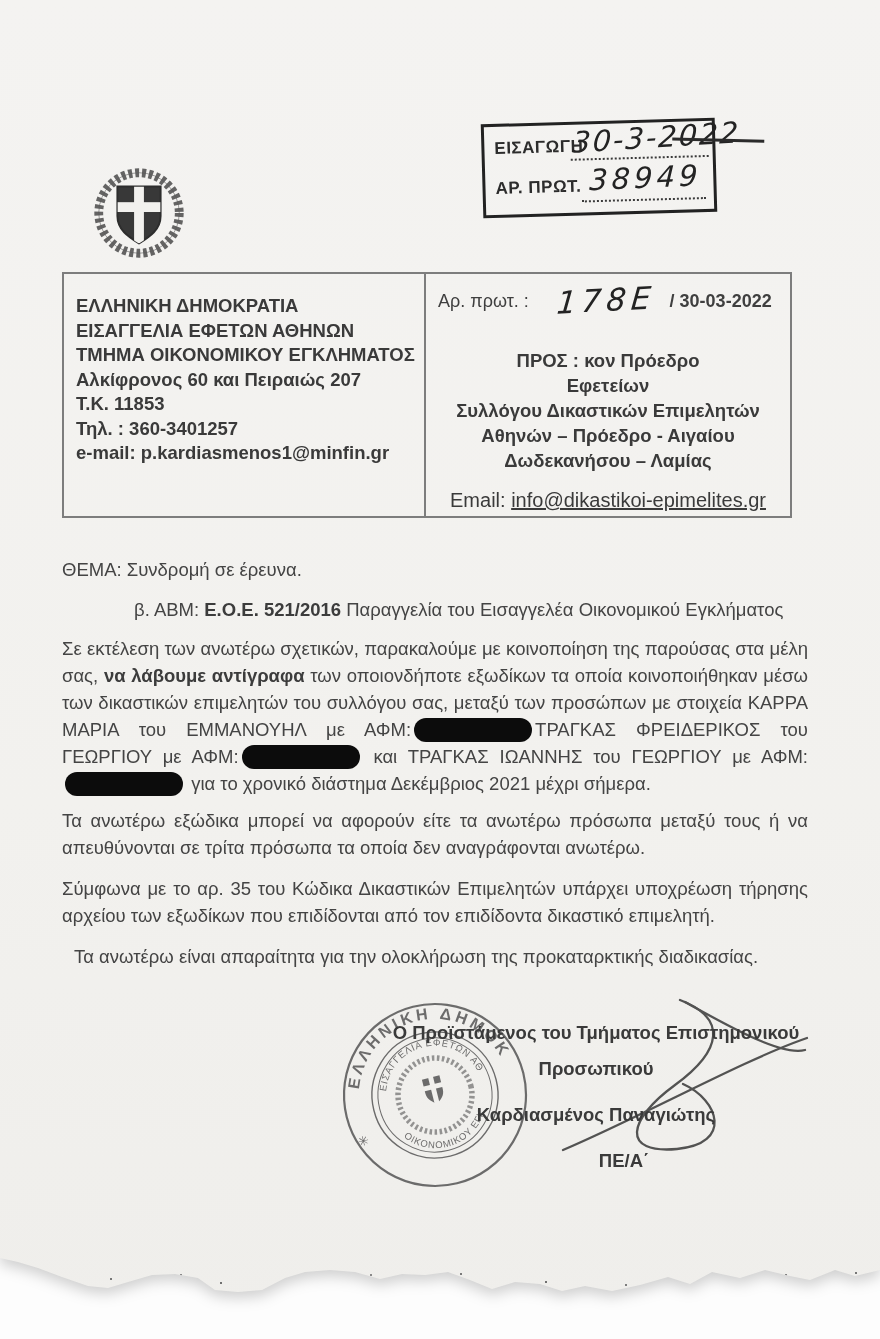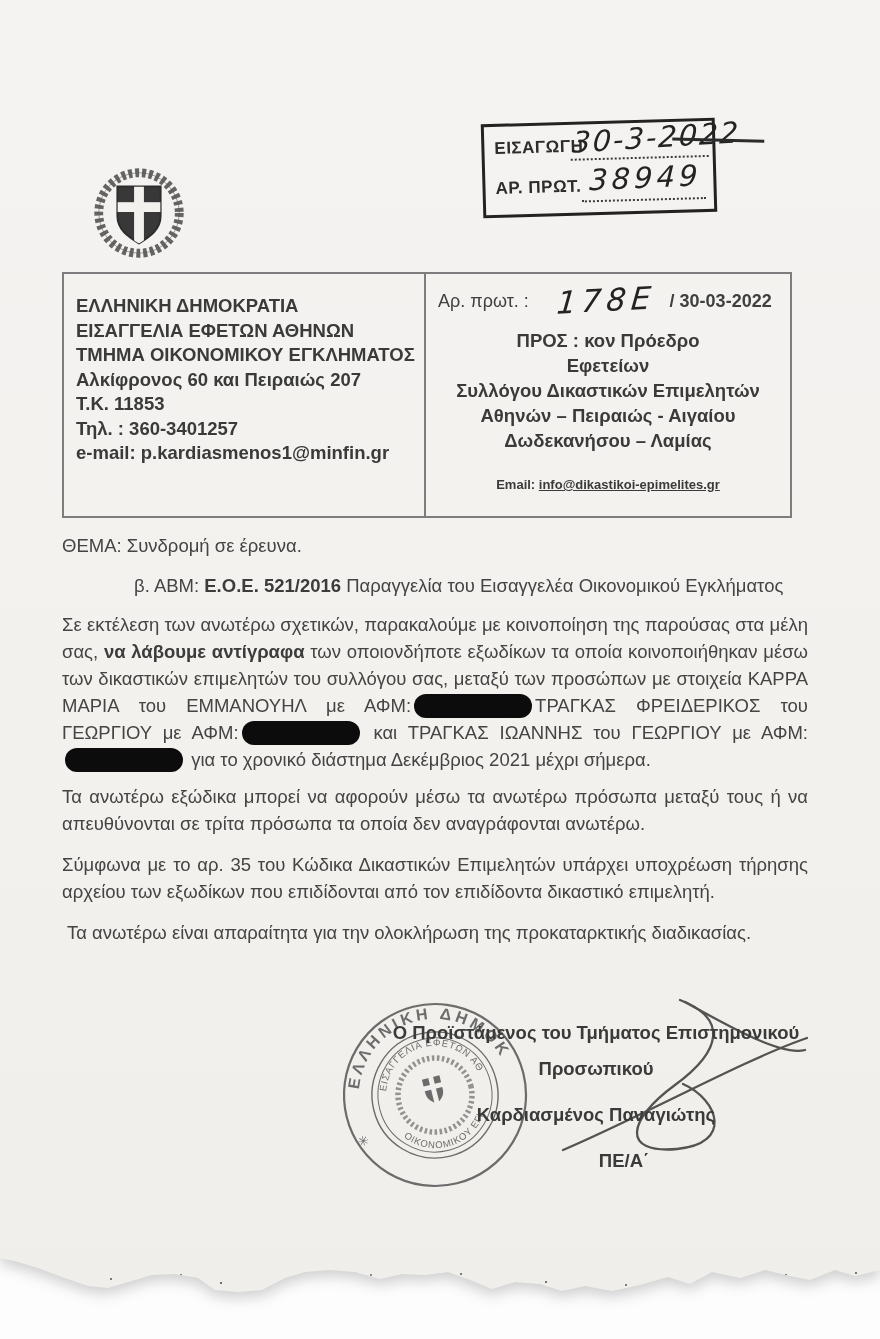--- a/index.html
+++ b/index.html
@@ -35,27 +35,27 @@
   .hdr{position:absolute;left:62px;top:272px;width:730px;height:246px;display:flex;
     border:2px solid #7d7d7d;box-sizing:border-box;}
   .hdr .cl{width:360px;box-sizing:border-box;padding:20px 8px 0 12px;}
   .hdr .cl div{font-weight:bold;font-size:18.5px;line-height:24.5px;color:#3a3a3a;white-space:nowrap;}
   .hdr .cr{flex:1;border-left:2px solid #7d7d7d;box-sizing:border-box;position:relative;
     text-align:center;padding-top:6px;}
   .prot{position:absolute;left:12px;top:8px;font-size:18px;color:#3f3f3f;white-space:nowrap;text-align:left;}
   .prot .hn{display:inline-block;font-size:31px;letter-spacing:5px;transform:rotate(-3deg) skewX(-8deg);
     margin:0 14px 0 28px;vertical-align:-4px;}
   .prot .pd{font-weight:600;}
-  .to{margin-top:48px;font-weight:bold;font-size:18.5px;line-height:25px;color:#3a3a3a;}
-  .eml{margin-top:24px;font-weight:bold;font-size:13px;color:#3a3a3a;}
+  .to{margin-top:68px;font-weight:bold;font-size:18.5px;line-height:25px;color:#3a3a3a;}
+  .eml{margin-top:16px;font-weight:normal;font-size:20px;color:#3a3a3a;}
   .eml .u{text-decoration:underline;}
 
   
-  .bodytxt{position:absolute;left:62px;top:532px;width:746px;font-size:18.5px;line-height:27px;color:#444;}
-  .bodytxt p{margin:5px;}
+  .bodytxt{position:absolute;left:62px;top:556px;width:746px;font-size:18.5px;line-height:27px;color:#444;}
+  .bodytxt p{margin:12px;}
   .subject{margin:0 0 13px 0 !important;}
   .refa{margin:0 0 13px 0 !important;}
   .refb{margin:0 0 12px 0 !important;padding-left:72px;}
   .p1{margin:6px 0 10px 0 !important;text-align:justify;}
   .p2{margin:0 0 14px 0 !important;text-align:justify;}
   .p3{margin:0 0 14px 0 !important;text-align:justify;}
   .b{font-weight:bold;color:#3c3c3c;}
   .redact{display:inline-block;width:118px;height:24px;background:#0c0c0c;border-radius:13px;
     vertical-align:-6px;margin:0 3px;}
 
@@ -108,38 +108,38 @@
           <div>e-mail: p.kardiasmenos1@minfin.gr</div>
         </div>
         <div class="cr">
           <div class="prot">
             <span>Αρ. πρωτ. :</span><span class="hand hn">178Ε</span><span class="pd">/ 30-03-2022</span>
           </div>
           <div class="to">
             <div>ΠΡΟΣ :  κον Πρόεδρο</div>
             <div>Εφετείων</div>
             <div>Συλλόγου Δικαστικών Επιμελητών</div>
-            <div>Αθηνών – Πειραιώς - Αιγαίου</div>
+            <div>Αθηνών – Πρόεδρο - Αιγαίου</div>
             <div>Δωδεκανήσου – Λαμίας</div>
           </div>
           <div class="eml">
             <span>Email: </span><span class="u">info@dikastikoi-epimelites.gr</span>
           </div>
         </div>
       </div>
 
       <div class="bodytxt">
         <p class="subject">ΘΕΜΑ: Συνδρομή σε έρευνα.</p>
         <p class="refb">
           <span>β.  ΑΒΜ: </span><span class="b">Ε.Ο.Ε. 521/2016</span><span> Παραγγελία του Εισαγγελέα Οικονομικού Εγκλήματος</span>
         </p>
         <p class="p1">
           <span>Σε εκτέλεση των ανωτέρω σχετικών, παρακαλούμε με κοινοποίηση της παρούσας στα μέλη σας,  </span><span class="b">να λάβουμε αντίγραφα</span><span> των οποιονδήποτε εξωδίκων τα οποία κοινοποιήθηκαν μέσω των δικαστικών επιμελητών του συλλόγου σας, μεταξύ των προσώπων με στοιχεία ΚΑΡΡΑ ΜΑΡΙΑ του ΕΜΜΑΝΟΥΗΛ με ΑΦΜ:</span><span class="redact"></span><span>ΤΡΑΓΚΑΣ ΦΡΕΙΔΕΡΙΚΟΣ του ΓΕΩΡΓΙΟΥ με ΑΦΜ:</span><span class="redact"></span><span> και ΤΡΑΓΚΑΣ ΙΩΑΝΝΗΣ του ΓΕΩΡΓΙΟΥ με ΑΦΜ:</span><span class="redact"></span><span> για το χρονικό διάστημα Δεκέμβριος 2021 μέχρι σήμερα.</span>
         </p>
-        <p class="p2">Τα ανωτέρω εξώδικα μπορεί να αφορούν μέσω τα  ανωτέρω πρόσωπα μεταξύ τους  ή να απευθύνονται σε τρίτα πρόσωπα τα οποία δεν αναγράφονται ανωτέρω.</p>
+        <p class="p2">Τα ανωτέρω εξώδικα μπορεί να αφορούν είτε τα  ανωτέρω πρόσωπα μεταξύ τους  ή να απευθύνονται σε τρίτα πρόσωπα τα οποία δεν αναγράφονται ανωτέρω.</p>
         <p class="p3">Σύμφωνα με το αρ. 35 του Κώδικα Δικαστικών Επιμελητών υπάρχει υποχρέωση τήρησης αρχείου των εξωδίκων που επιδίδονται από τον επιδίδοντα δικαστικό επιμελητή.</p>
         <p class="p4">Τα ανωτέρω είναι απαραίτητα για την ολοκλήρωση της προκαταρκτικής διαδικασίας.</p>
       </div>
 
       <svg class="roundstamp" viewBox="0 0 200 200">
         <g transform="rotate(-14 100 100)" fill="none" stroke="#4f4f4f">
           <circle cx="100" cy="100" r="91" stroke-width="2.2"></circle>
           <circle cx="100" cy="100" r="63" stroke-width="1.4"></circle>
           <circle cx="100" cy="100" r="57" stroke-width="1"></circle>
           <circle cx="100" cy="100" r="37" stroke-width="5.5" stroke-dasharray="2.5 2.5" opacity="0.7"></circle>

